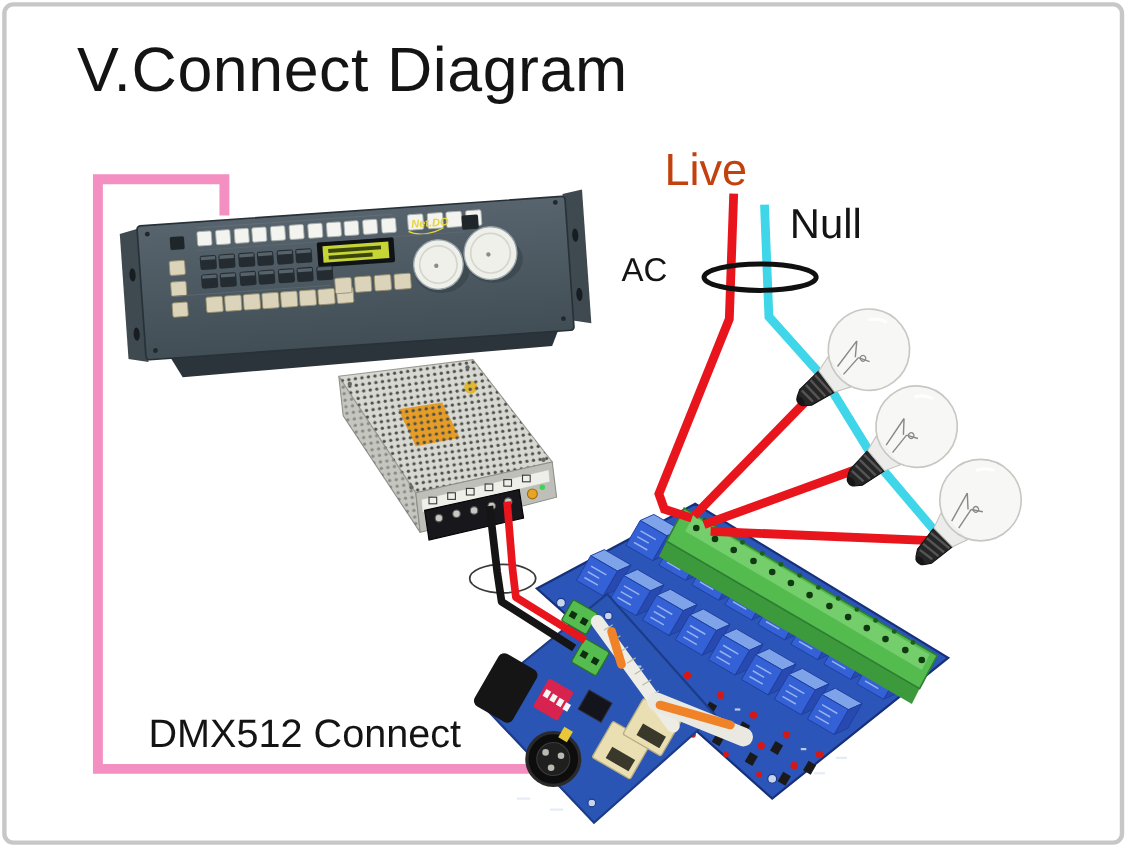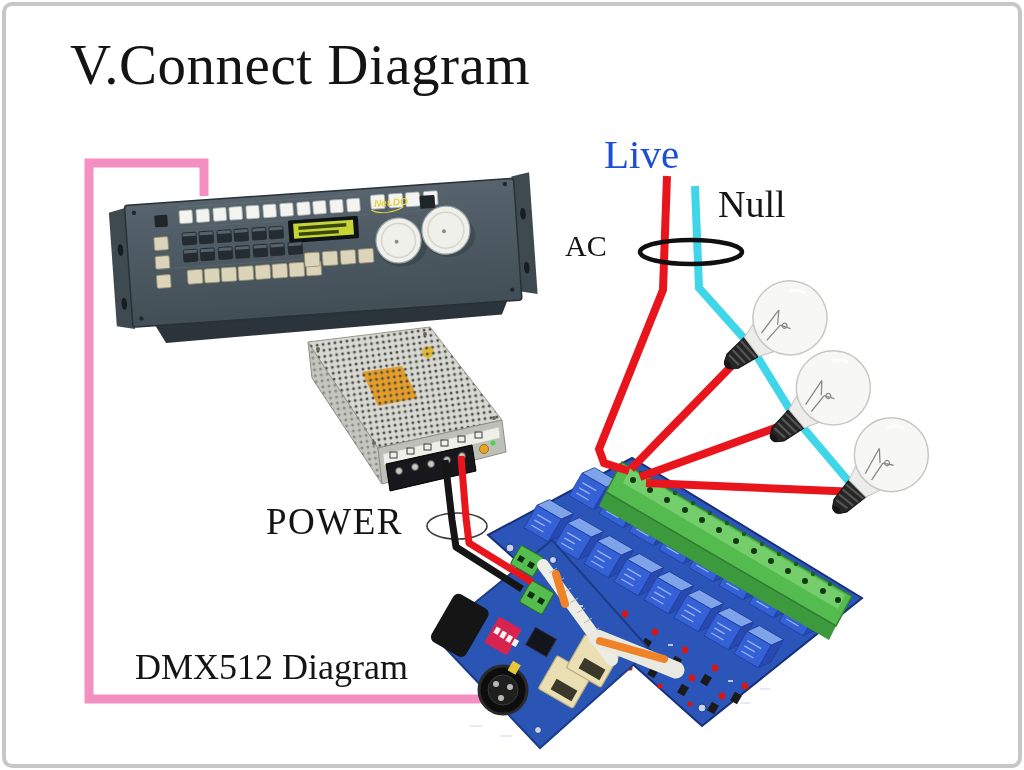--- a/index.html
+++ b/index.html
@@ -1,22 +1,22 @@
 <!DOCTYPE html>
 <html><head>
 <meta charset="utf-8">
 <style>
   html,body{margin:0;padding:0;background:#fff;}
   #stage{position:relative;width:1024px;height:770px;background:#ffffff;overflow:hidden;
          font-family:"Liberation Sans", sans-serif;}
   #frame{position:absolute;inset:2px;border:4px solid #c7c7c7;border-radius:10px;pointer-events:none;z-index:5;}
   svg.art{position:absolute;left:0;top:0;z-index:1;}
-  .lbl{position:absolute;z-index:3;color:#141414;line-height:1;white-space:nowrap;font-family:Liberation Serif, serif;}
+  .lbl{position:absolute;z-index:3;color:#141414;line-height:1;white-space:nowrap;}
   .title{left:70px;top:36px;font-size:57px;letter-spacing:.5px;}
-  .live{left:604px;top:134px;font-size:41px;color:#1d4ed8;}
+  .live{left:604px;top:134px;font-size:41px;color:#c2410c;}
   .null{left:706px;top:185px;font-size:38px;margin-left:12px;}
   .ac{left:565px;top:231px;font-size:30px;}
   .power{left:266px;top:503px;font-size:37px;letter-spacing:1.5px;}
   .dmx{left:135px;top:649px;font-size:36px;}
 </style>
 </head>
 <body>
 
 <div id="stage">
 <div id="frame"></div>
@@ -372,15 +372,14 @@
   <use href="#bulb" transform="translate(795,420) rotate(50)"></use>
   <use href="#bulb" transform="translate(856,490) rotate(45)"></use>
 
   <ellipse cx="691" cy="252" rx="51" ry="12" fill="none" stroke="#101010" stroke-width="4.5"></ellipse>
 </svg>
 
 <div class="lbl title">V.Connect Diagram</div>
 <div class="lbl live">Live</div>
 <div class="lbl null">Null</div>
 <div class="lbl ac">AC</div>
-<div class="lbl power">POWER</div>
-<div class="lbl dmx">DMX512 Diagram</div>
+<div class="lbl dmx">DMX512 Connect</div>
 </div>
 
 </body></html>

